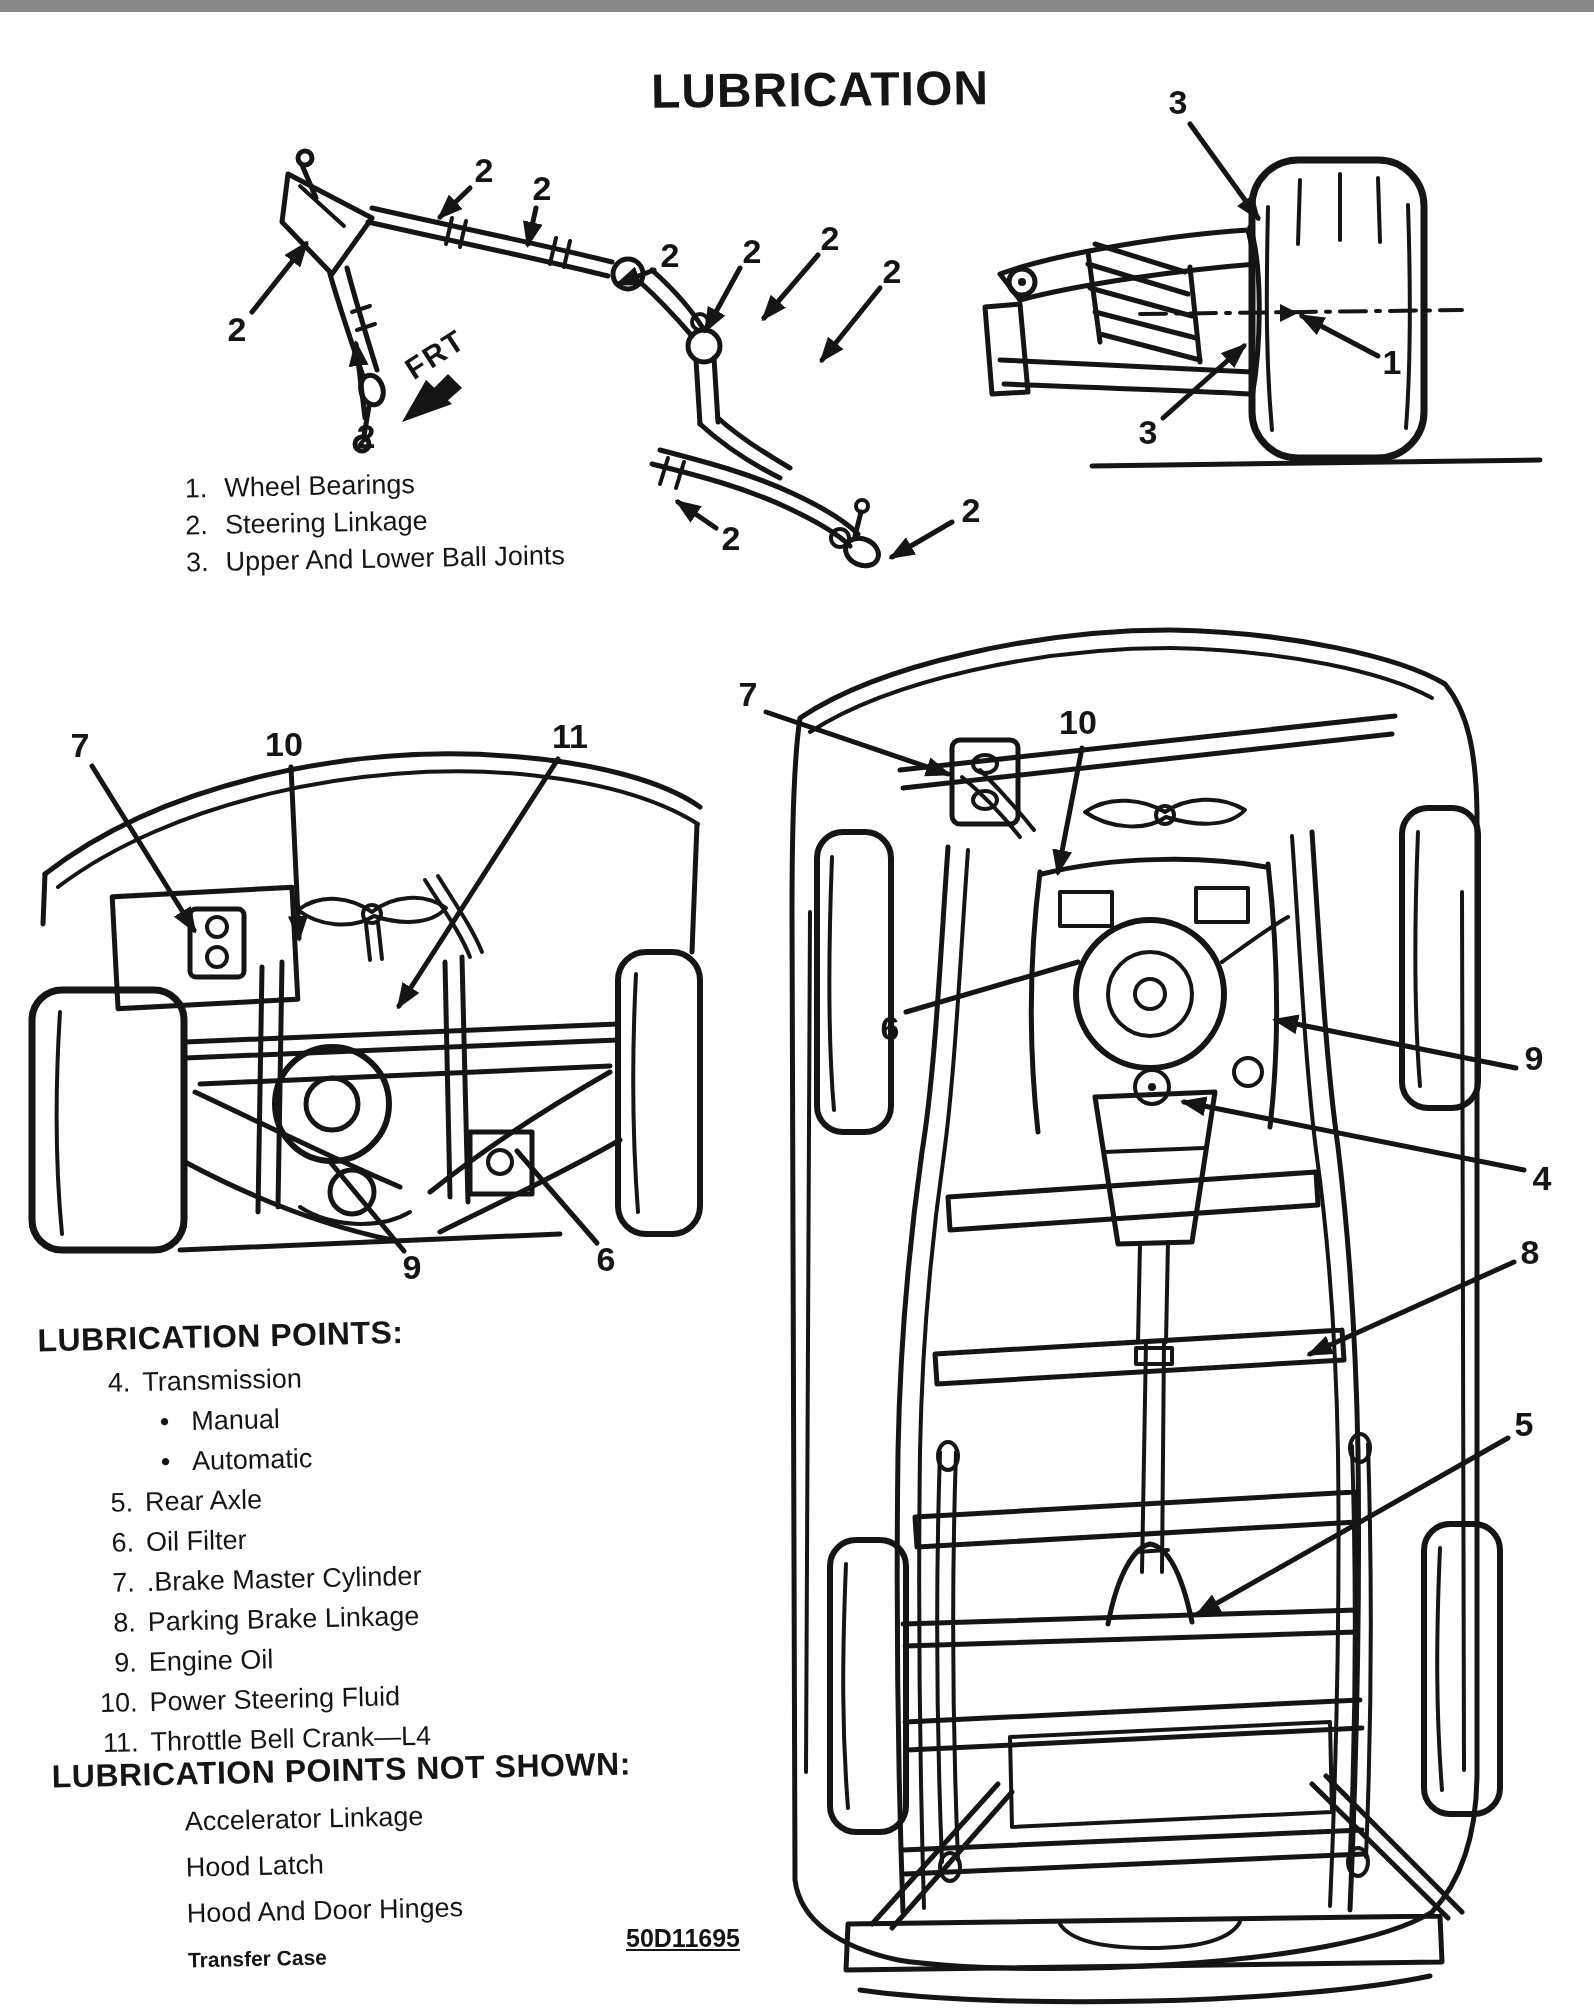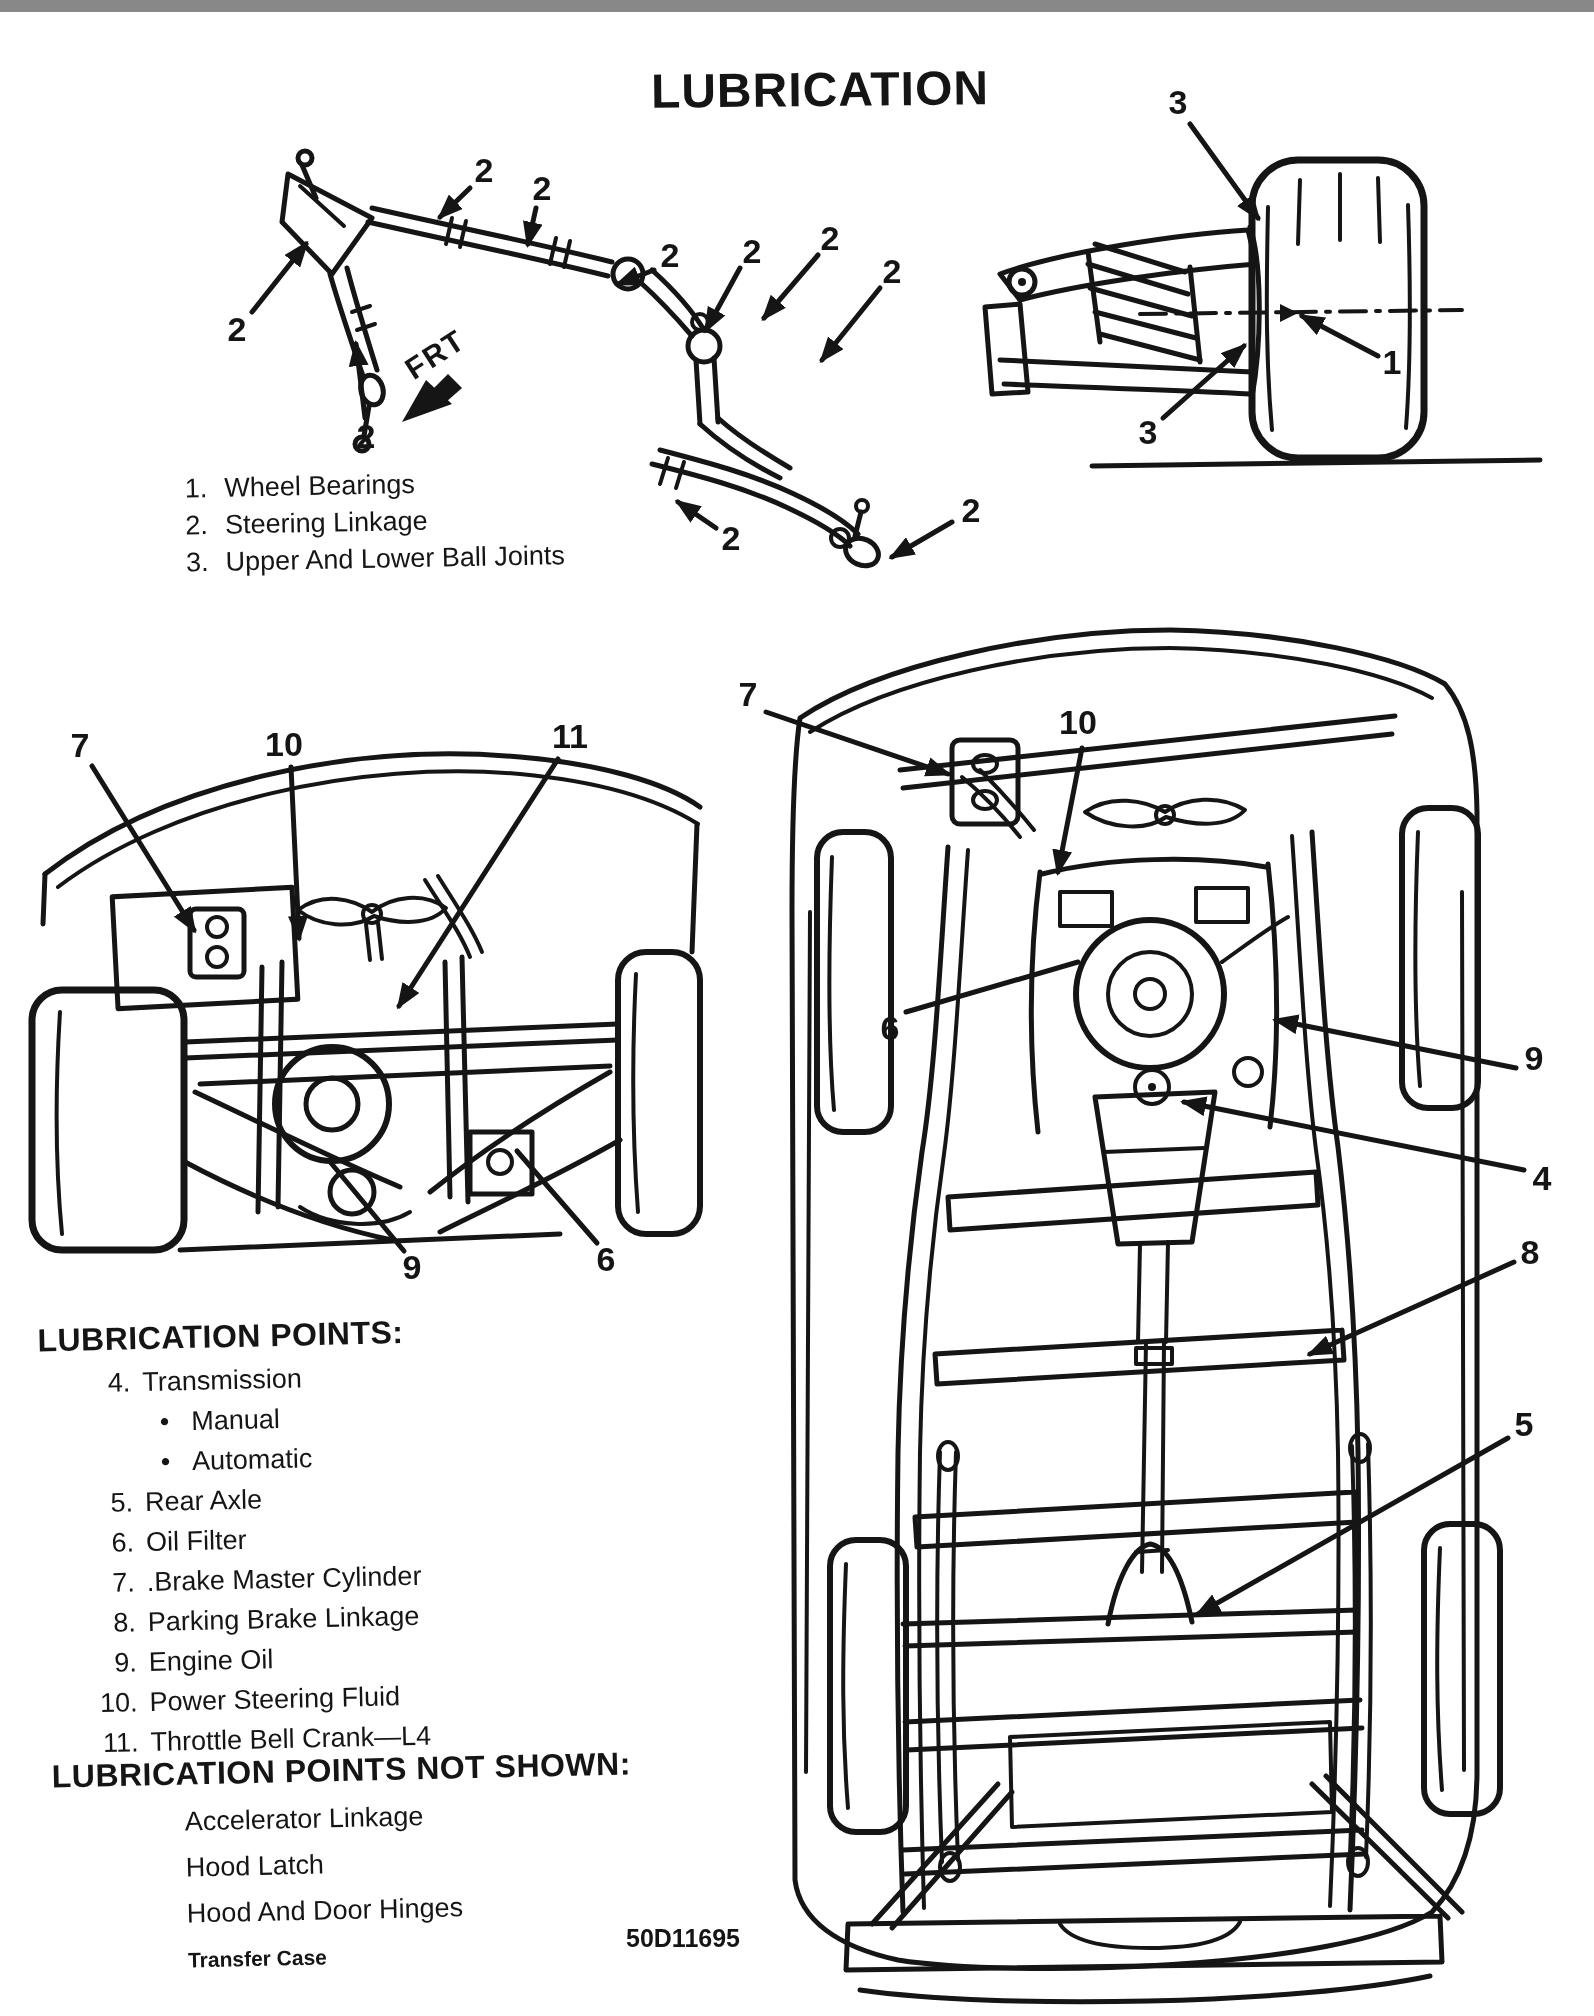--- a/index.html
+++ b/index.html
@@ -32,21 +32,21 @@
   .points ul{list-style:none;margin:10px 0 0 0;padding:0;}
   .points li{display:flex;height:40px;align-items:baseline;font-size:27px;}
   .points .num{width:92px;text-align:right;}
   .points .lab{margin-left:12px;}
   .points .bul{width:130px;text-align:right;}
   .points .blab{margin-left:22px;}
   .notshown{position:absolute;left:54px;top:1740px;transform:rotate(-1.3deg);}
   .notshown ul{list-style:none;margin:14px 0 0 132px;padding:0;}
   .notshown li{height:46px;font-size:27px;}
   .notshown .small{font-size:21px;font-weight:bold;margin-top:4px;}
-  .figcode{position:absolute;left:626px;top:1912px;font-size:25px;font-weight:bold;}
+  .figcode{position:absolute;left:626px;top:1912px;font-size:25px;font-weight:bold;text-decoration:underline;}
 </style>
 </head>
 <body>
 
 <div class="page">
 
   <div class="page-title">LUBRICATION</div>
 
   <svg class="diagram" style="left:140px;top:85px;" width="880" height="490" viewBox="140 85 880 490">
     <defs>

